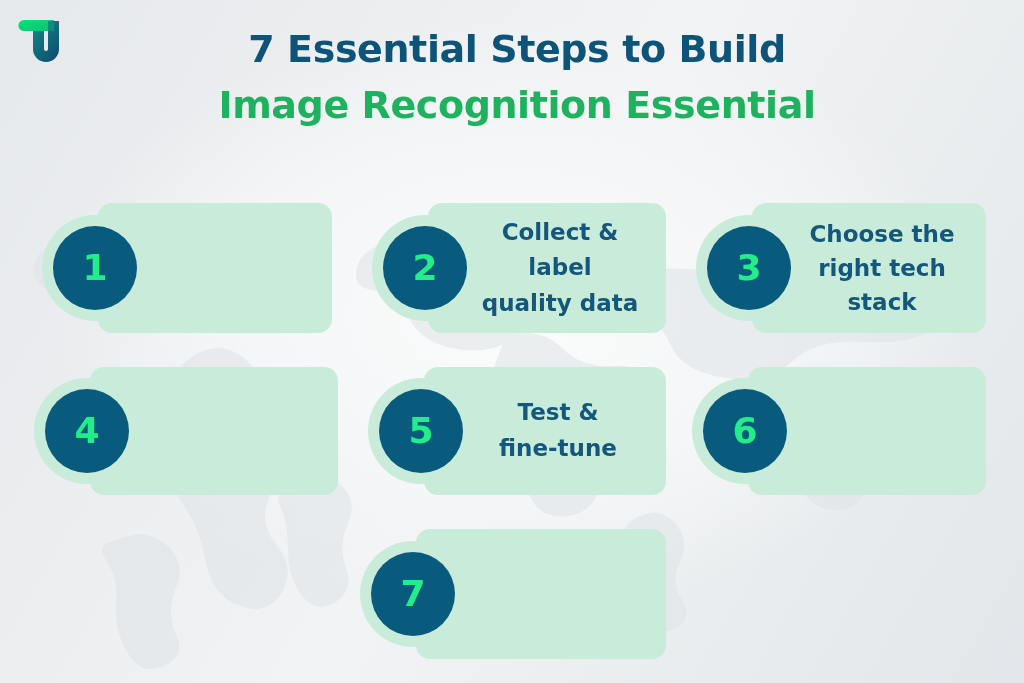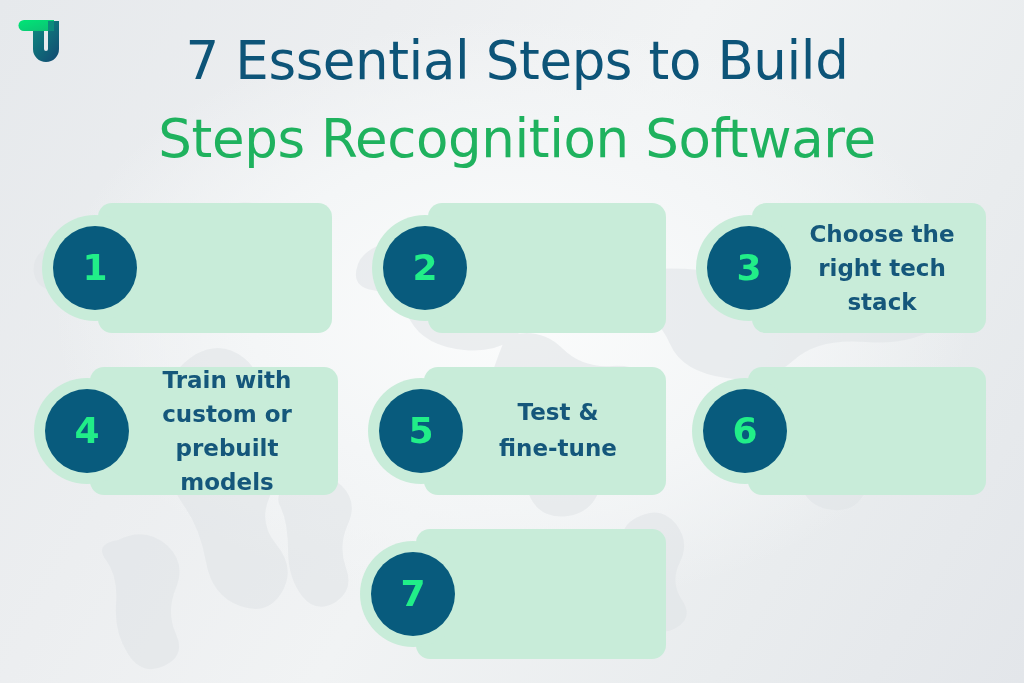--- a/index.html
+++ b/index.html
@@ -44,22 +44,22 @@
 
   
   .title-block {
     position: absolute;
     left: 112px; top: 22px;
     width: 810px;
     text-align: center;
   }
   .title-line {
     font-family: "DejaVu Sans", sans-serif;
-    font-weight: normal;
-    font-size: 53px;
+    font-weight: bold;
+    font-size: 38px;
     line-height: 1.47;
     letter-spacing: -0.4px;
     white-space: nowrap;
   }
   .title-line.one { color: #0d5478; }
   .title-line.two { color: #1fb25e; }
 
   
   .card {
     position: absolute;
@@ -180,38 +180,41 @@
         <stop offset="1" stop-color="#124a72"></stop>
       </linearGradient>
     </defs>
     <path d="M6 6 h30 a0 0 0 0 1 0 0 v11 h-30 a5.5 5.5 0 0 1 0 -11 z" fill="url(#lg-green)"></path>
     <path d="M30 7 h11 v28 a13 13 0 0 1 -26 0 v-18 h11 v18 a2 2 0 0 0 4 0 z" fill="url(#lg-teal)"></path>
     <path d="M30 7 h6 v10 h-6 z" fill="#0d8f7c" opacity="0.85"></path>
   </svg>
 
   <div class="title-block">
     <div class="title-line one">7 Essential Steps to Build</div>
-    <div class="title-line two">Steps Recognition Software</div>
+    <div class="title-line two">Image Recognition Essential</div>
   </div>
 
   <div class="card lines-2" id="card-1">
     <div class="card-body"></div>
     <div class="card-join"></div>
     <div class="card-lobe"></div>
     <div class="num-circle">
       <span>1</span>
     </div>
   </div>
 
   <div class="card lines-2" id="card-2">
     <div class="card-body"></div>
     <div class="card-join"></div>
     <div class="card-lobe"></div>
     <div class="num-circle">
       <span>2</span>
+    </div>
+    <div class="card-text">
+      <p>Collect &amp; label<br>quality data</p>
     </div>
   </div>
 
   <div class="card lines-3" id="card-3">
     <div class="card-body"></div>
     <div class="card-join"></div>
     <div class="card-lobe"></div>
     <div class="num-circle">
       <span>3</span>
     </div>
@@ -220,23 +223,20 @@
     </div>
   </div>
 
   <div class="card lines-3" id="card-4">
     <div class="card-body"></div>
     <div class="card-join"></div>
     <div class="card-lobe"></div>
     <div class="num-circle">
       <span>4</span>
     </div>
-    <div class="card-text">
-      <p>Train with<br>custom or<br>prebuilt models</p>
-    </div>
   </div>
 
   <div class="card lines-2" id="card-5">
     <div class="card-body"></div>
     <div class="card-join"></div>
     <div class="card-lobe"></div>
     <div class="num-circle">
       <span>5</span>
     </div>
     <div class="card-text">

